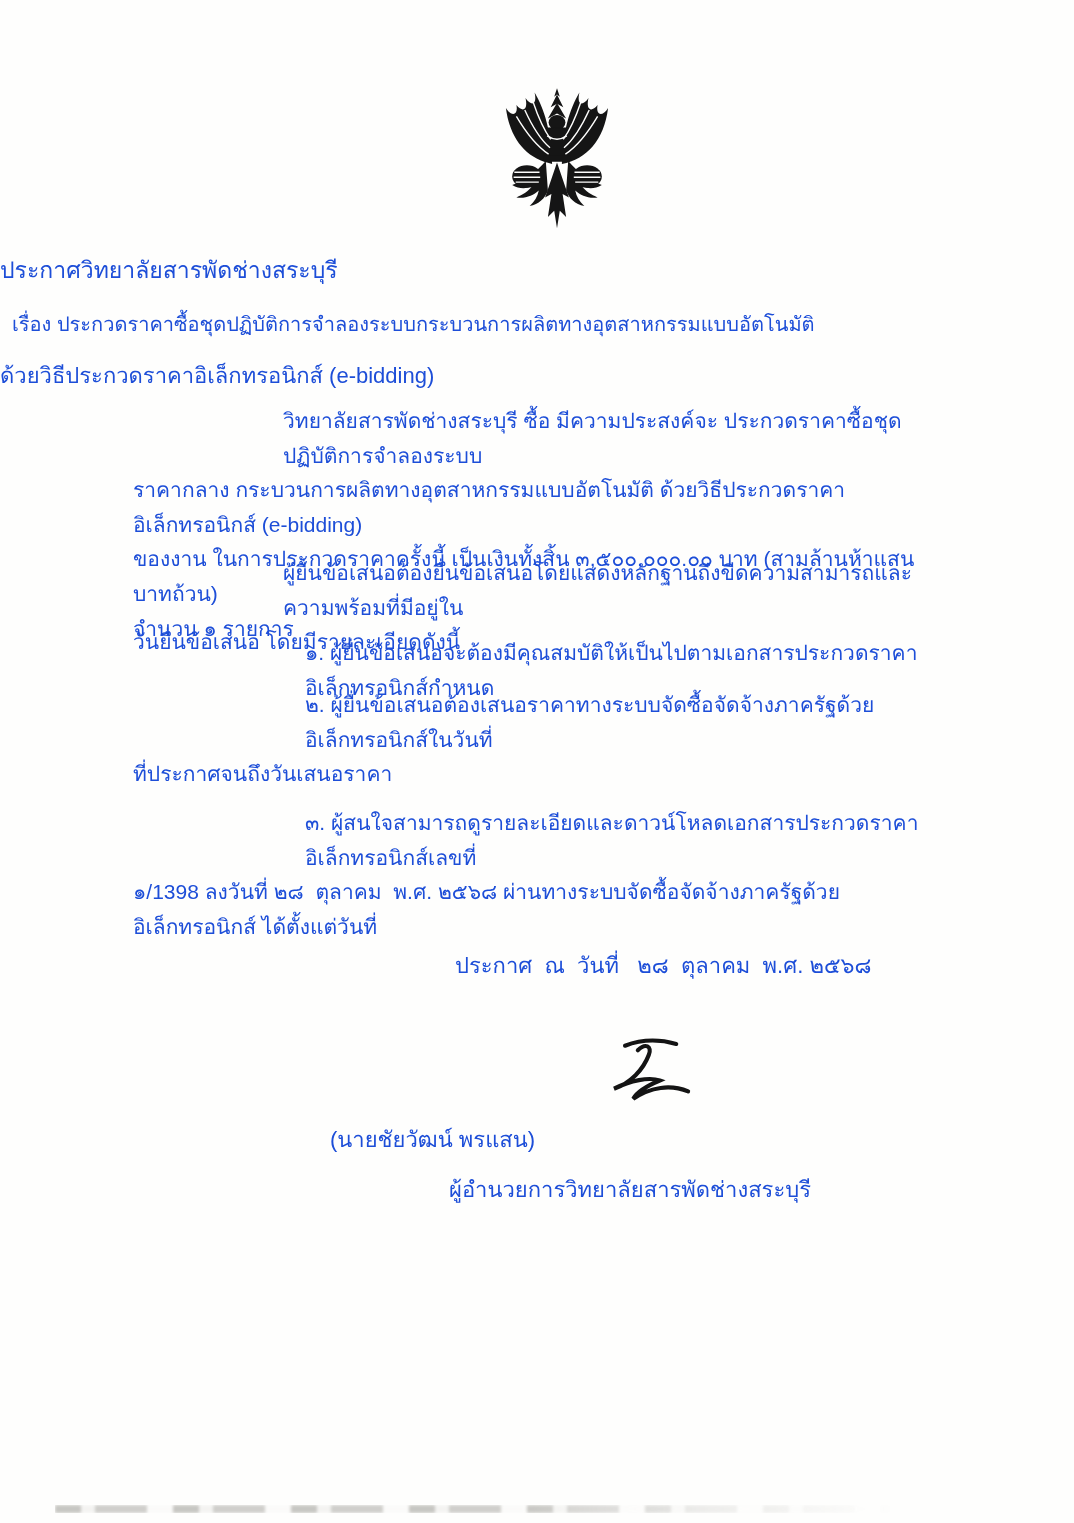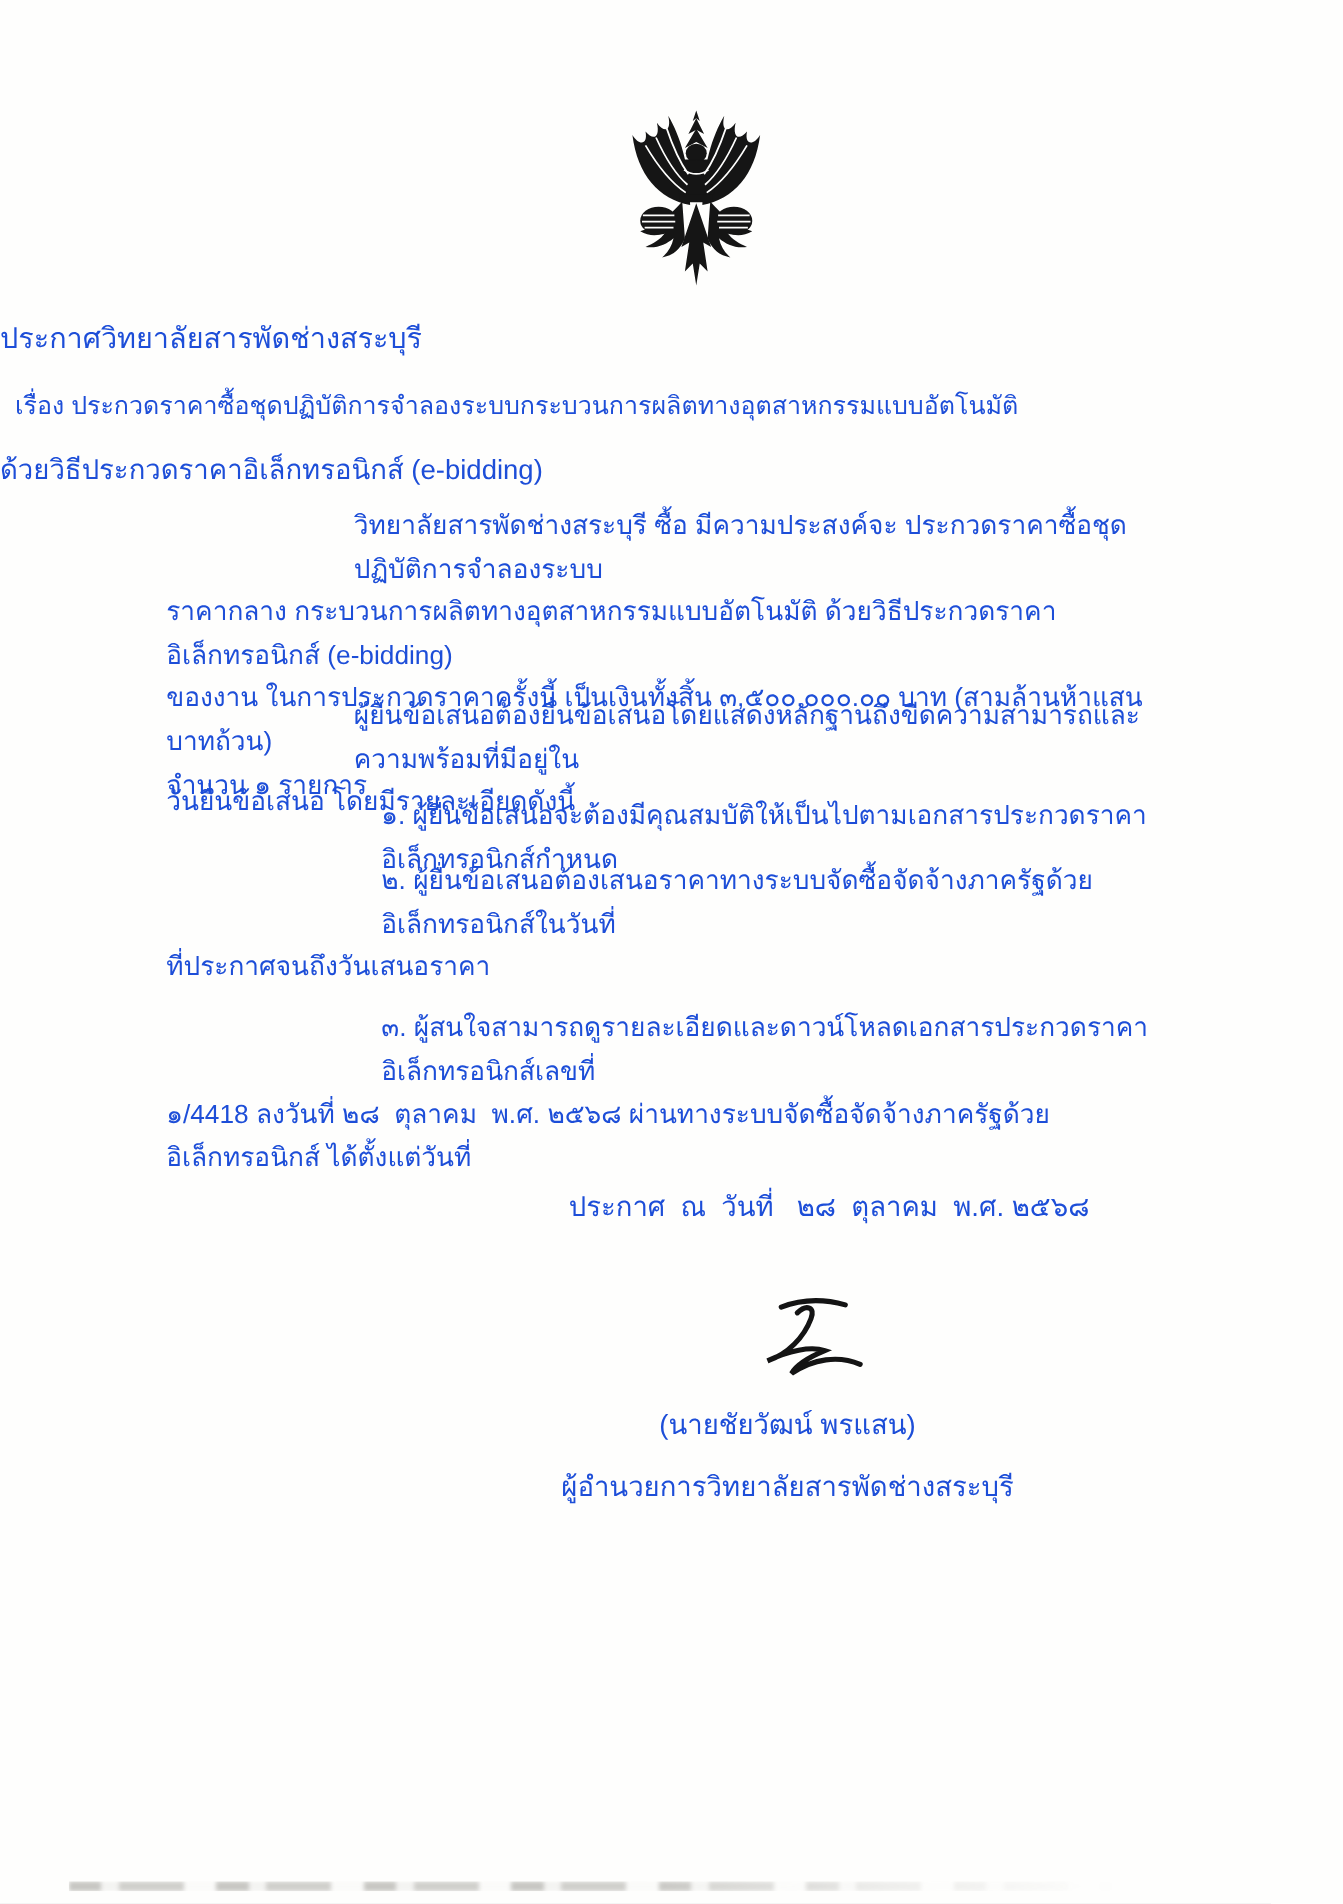--- a/index.html
+++ b/index.html
@@ -28,21 +28,21 @@
   .p2{top:556px;}
   .it1{top:636px;}
   .it2{top:688px;}
   .it3{top:806px;}
   .dateline{
     position:absolute;left:455px;top:948px;
     font-size:22px;white-space:pre-wrap;
   }
   .signature{position:absolute;left:572px;top:1030px;width:128px;height:90px;}
   .signature svg{width:100%;height:100%;}
-  .signer-name{position:absolute;left:330px;top:1122px;width:600px;text-align:center;font-size:22px;}
+  .signer-name{position:absolute;left:330px;top:1122px;width:600px;text-align:left;font-size:22px;}
   .signer-title{position:absolute;left:330px;top:1172px;width:600px;text-align:center;font-size:22px;font-family:Liberation Serif, serif;}
   .scan-artifact{
     position:absolute;left:55px;top:1505px;width:840px;height:8px;
     background:repeating-linear-gradient(90deg,
       rgba(86,84,74,.65) 0 26px, rgba(140,138,128,.18) 26px 40px,
       rgba(86,84,74,.55) 40px 92px, rgba(190,188,180,.10) 92px 118px);
     filter:blur(1.6px);
     opacity:.5;
     -webkit-mask-image:linear-gradient(90deg,#000 0 55%,rgba(0,0,0,.35) 78%,transparent 100%);
     mask-image:linear-gradient(90deg,#000 0 55%,rgba(0,0,0,.35) 78%,transparent 100%);
@@ -116,21 +116,21 @@
     <div class="line">๑. ผู้ยื่นข้อเสนอจะต้องมีคุณสมบัติให้เป็นไปตามเอกสารประกวดราคาอิเล็กทรอนิกส์กำหนด</div>
   </div>
 
   <div class="textblock indent-item it2">
     <div class="line">๒. ผู้ยื่นข้อเสนอต้องเสนอราคาทางระบบจัดซื้อจัดจ้างภาครัฐด้วยอิเล็กทรอนิกส์ในวันที่</div>
     <div class="line">ที่ประกาศจนถึงวันเสนอราคา</div>
   </div>
 
   <div class="textblock indent-item it3">
     <div class="line">๓. ผู้สนใจสามารถดูรายละเอียดและดาวน์โหลดเอกสารประกวดราคาอิเล็กทรอนิกส์เลขที่</div>
-    <div class="line">๑/4418 ลงวันที่ ๒๘  ตุลาคม  พ.ศ. ๒๕๖๘ ผ่านทางระบบจัดซื้อจัดจ้างภาครัฐด้วยอิเล็กทรอนิกส์ ได้ตั้งแต่วันที่</div>
+    <div class="line">๑/1398 ลงวันที่ ๒๘  ตุลาคม  พ.ศ. ๒๕๖๘ ผ่านทางระบบจัดซื้อจัดจ้างภาครัฐด้วยอิเล็กทรอนิกส์ ได้ตั้งแต่วันที่</div>
   </div>
 
   <div class="dateline">ประกาศ  ณ  วันที่   ๒๘  ตุลาคม  พ.ศ. ๒๕๖๘</div>
 
   <div class="signature">
     <svg viewBox="0 0 140 90" xmlns="http://www.w3.org/2000/svg">
       <g fill="none" stroke="#141414" stroke-width="4.5" stroke-linecap="round">
         <path d="M58 13 C 76 6 96 6 114 11"></path>
         <path d="M72 18 C 80 10 88 13 84 23 C 78 39 64 54 46 60 C 64 51 84 47 96 51 C 84 56 72 62 67 71 C 86 58 108 55 127 63"></path>
       </g>

